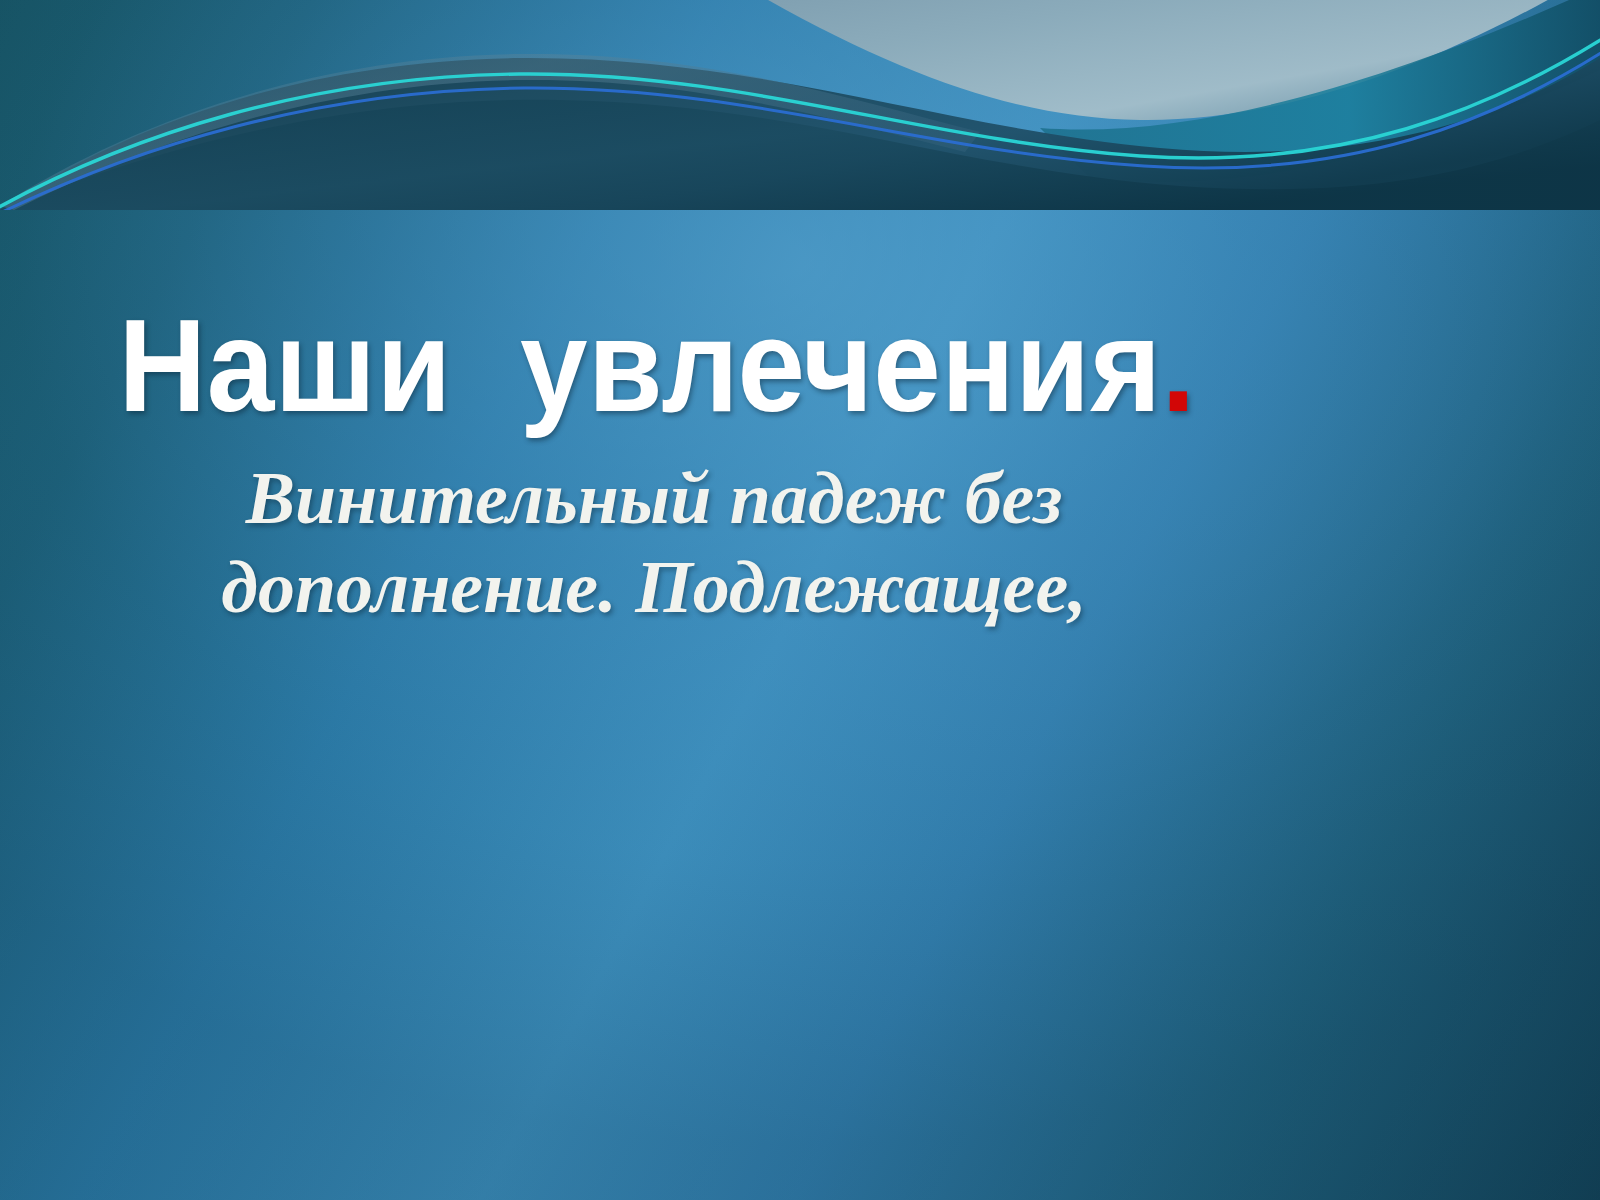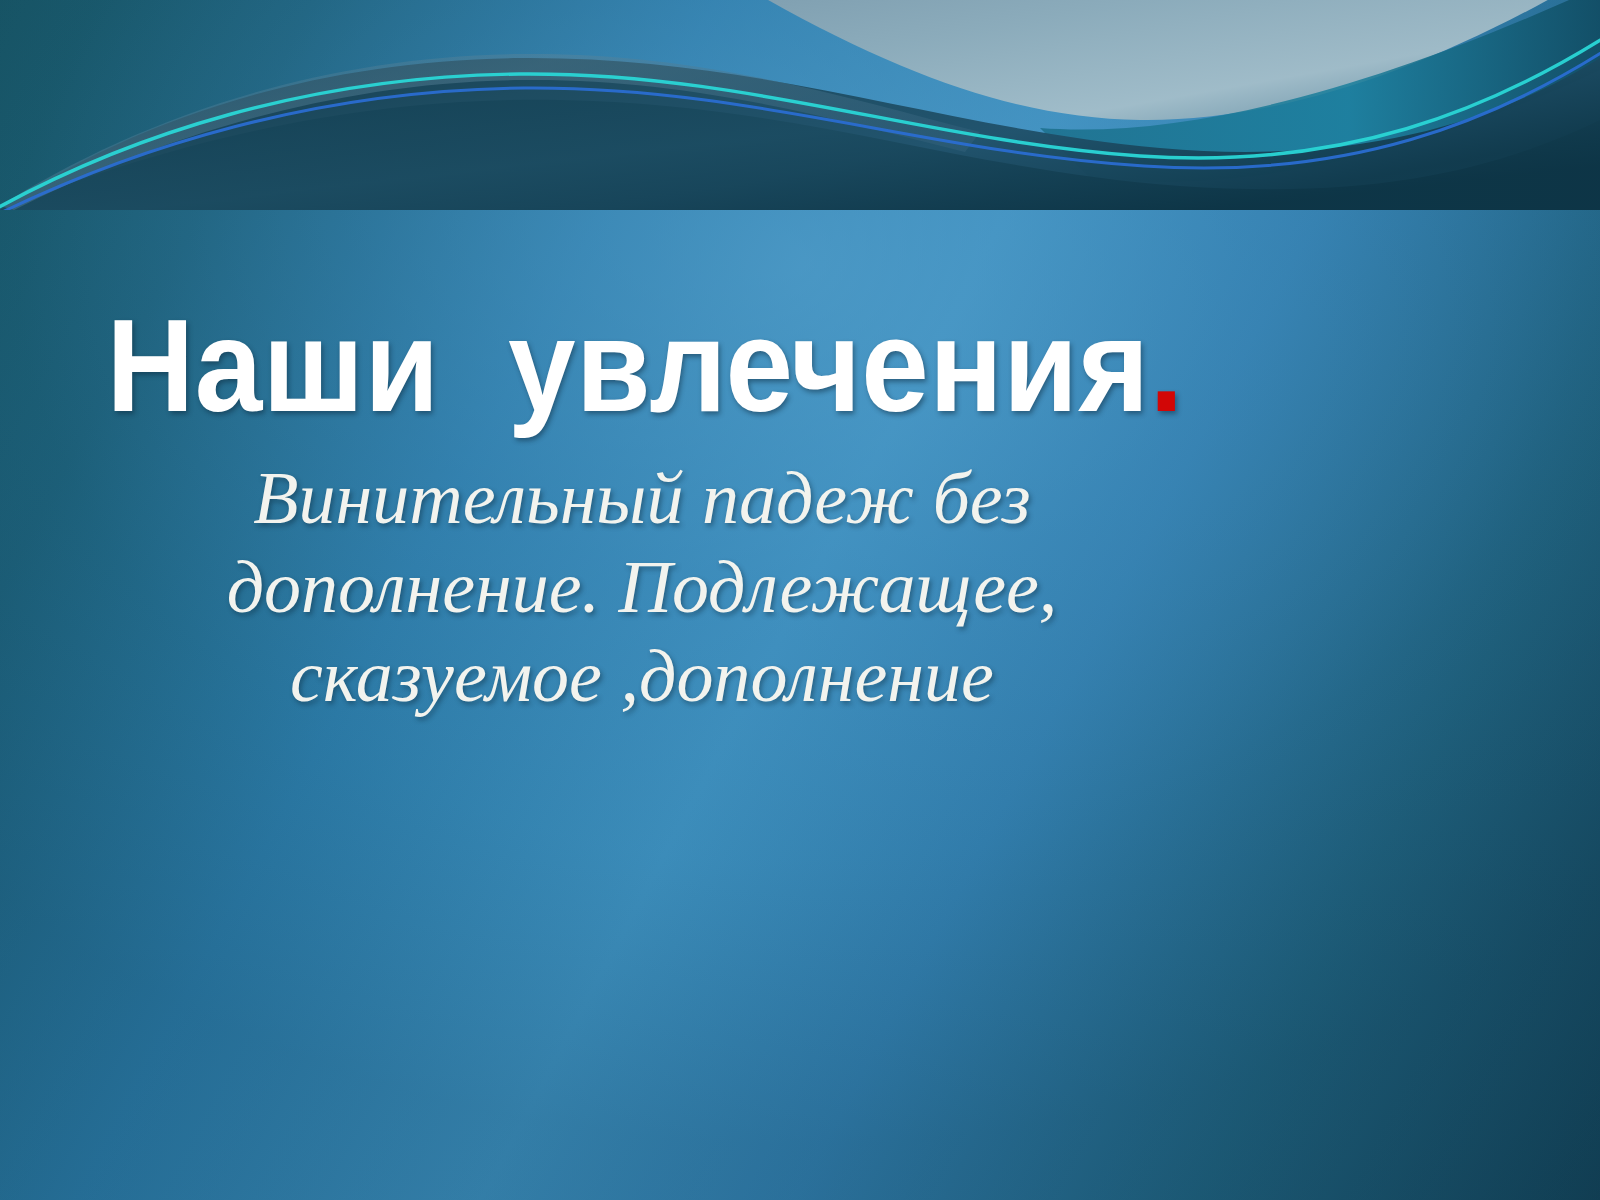--- a/index.html
+++ b/index.html
@@ -37,21 +37,21 @@
     left: 0; top: 0;
     width: 1600px;
     height: 210px;
     pointer-events: none;
   }
   #wave-band svg { display: block; width: 1600px; height: 210px; }
 
   
   #text-block {
     position: absolute;
-    left: 0;
+    left: 12px;
     top: 300px;
     width: 1284px;
     text-align: center;
   }
 
   #slide-title {
     margin: 0;
     padding: 0 60px;
     font-family: "Liberation Sans", "DejaVu Sans", sans-serif;
     font-weight: bold;
@@ -68,21 +68,21 @@
   #slide-title .title-period {
     color: #d20606;
     text-shadow: 2px 3px 5px rgba(8,34,50,0.45);
   }
 
   #slide-subtitle {
     margin: 22px auto 8px auto;
     padding: 0;
     width: 1130px;
     font-family: "Liberation Serif", "DejaVu Serif", serif;
-    font-weight: normal;
+    font-weight: bold;
     font-style: italic;
     font-size: 74px;
     line-height: 1.20;
     color: #f2f3ee;
     text-shadow: 2px 3px 5px rgba(8,34,50,0.42);
   }
   #slide-subtitle .sub-line { display: block; white-space: nowrap; }
 </style>
 </head>
 <body>
@@ -137,18 +137,17 @@
     </svg>
   </div>
 
   <div id="text-block">
 
     <h1 id="slide-title"><span class="title-text">Наши  увлечения</span><span class="title-period">.</span></h1>
 
     <p id="slide-subtitle">
       <span class="sub-line">Винительный падеж без</span>
       <span class="sub-line">дополнение. Подлежащее,</span>
-      <span class="sub-line">сказуемое ,дополнение</span>
     </p>
 
   </div>
 
 </div>
 
 </body></html>

